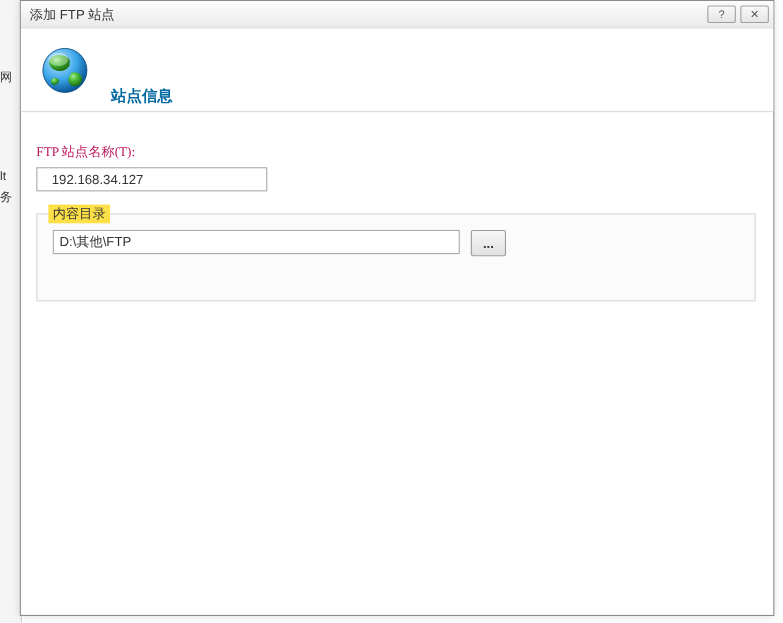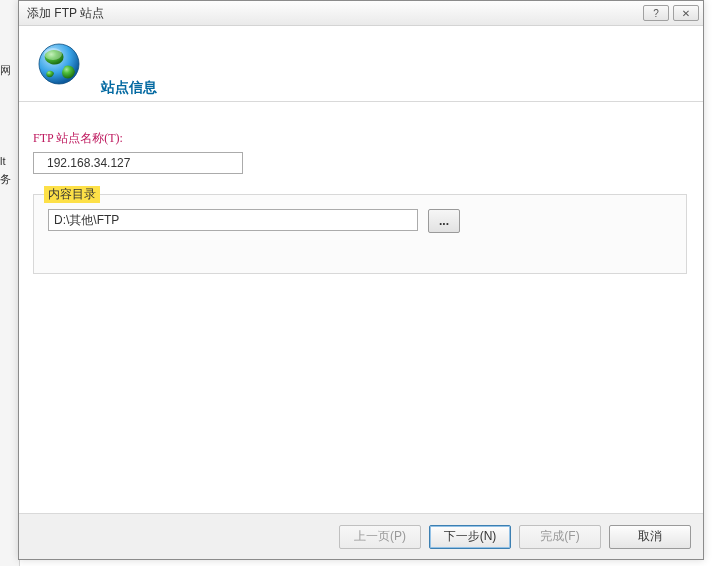--- a/index.html
+++ b/index.html
@@ -253,20 +253,14 @@
       <span class="fieldset-legend">内容目录</span>
       <div class="path-row">
         <input type="text" class="path-input" value="D:\其他\FTP" style="">
         <button class="browse-btn">
           <span>...</span>
         </button>
       </div>
     </div>
   </div>
 
-  <div class="footer">
-    <button class="wizard-btn disabled">上一页(P)</button>
-    <button class="wizard-btn default">下一步(N)</button>
-    <button class="wizard-btn disabled">完成(F)</button>
-    <button class="wizard-btn">取消</button>
-  </div>
 
 </div>
 
 </body></html>

